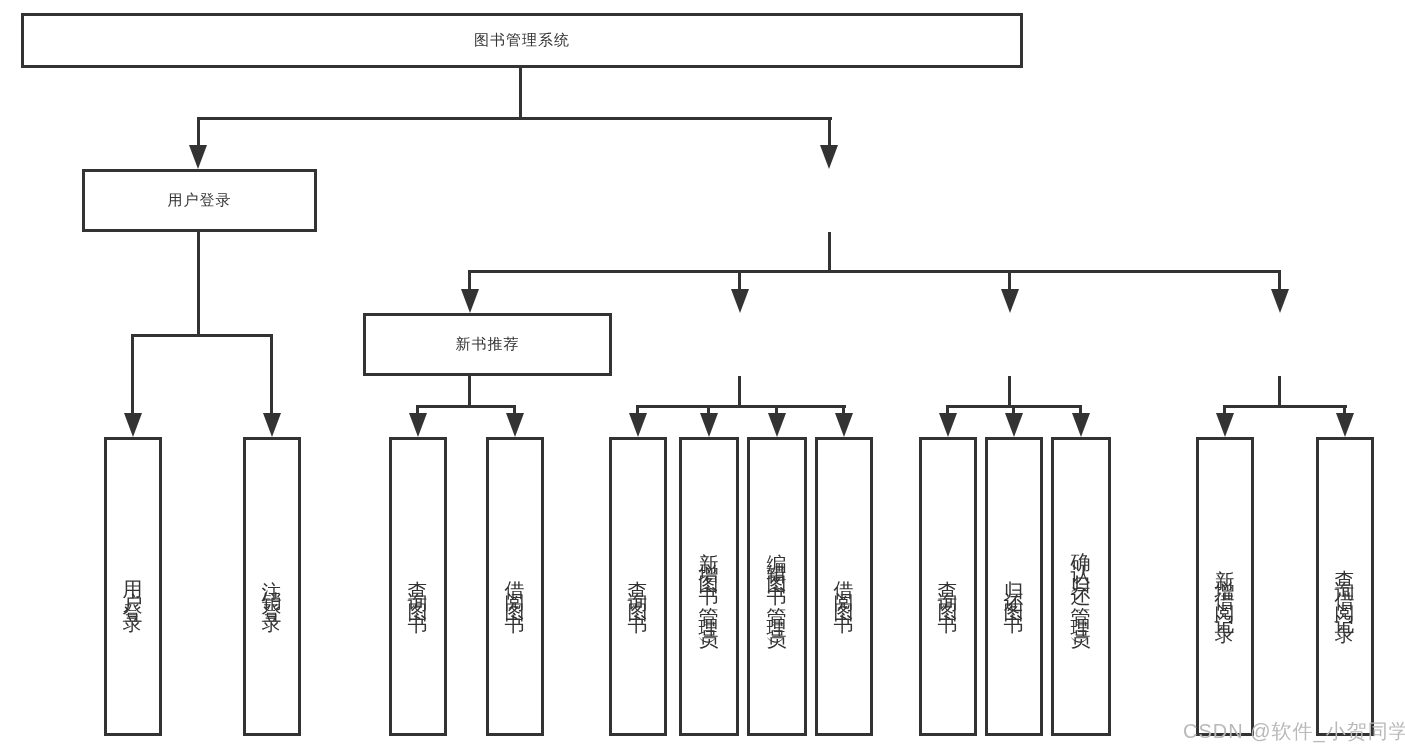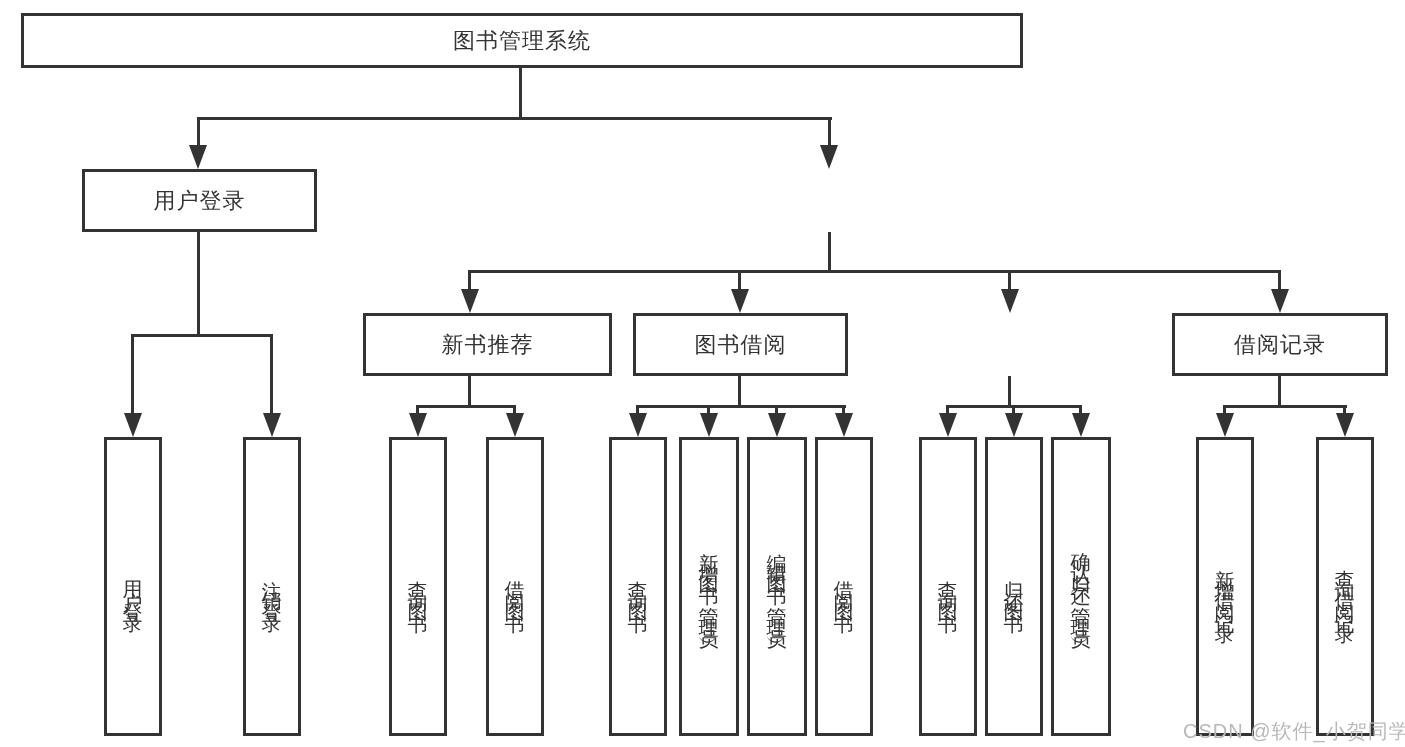--- a/index.html
+++ b/index.html
@@ -1,20 +1,20 @@
 <!DOCTYPE html>
 <html><head>
 <meta charset="utf-8">
 <style>
   html,body{margin:0;padding:0;background:#ffffff;}
   body{font-family:"Liberation Sans","DejaVu Sans",sans-serif;}
   .stage{position:relative;width:1405px;height:747px;background:#ffffff;overflow:hidden;}
   .box{position:absolute;box-sizing:border-box;border:3px solid #333333;background:#ffffff;
        display:flex;align-items:center;justify-content:center;color:#333333;z-index:2;}
-  .hbox .lbl{font-size:22px;letter-spacing:1px;white-space:nowrap;}
+  .hbox .lbl{font-size:15px;letter-spacing:1px;white-space:nowrap;}
   .vbox{z-index:2;}
   .vlbl{writing-mode:vertical-lr;text-orientation:mixed;font-size:20px;letter-spacing:11px;
         line-height:1;white-space:nowrap;}
   .line{position:absolute;background:#333333;z-index:1;}
   .arrow{position:absolute;width:0;height:0;z-index:1;
          border-left:9px solid transparent;border-right:9px solid transparent;
          border-top:24px solid #333333;}
   .watermark{position:absolute;left:1183px;top:718px;font-size:20px;color:#b9b9b9;
              letter-spacing:1px;white-space:nowrap;z-index:5;}
 </style>
@@ -26,26 +26,20 @@
   <div class="box hbox" style="left:21px;top:13px;width:1002px;height:55px">
     <span class="lbl">图书管理系统</span>
   </div>
 
   <div class="box hbox" style="left:82px;top:169px;width:235px;height:63px">
     <span class="lbl">用户登录</span>
   </div>
 
   <div class="box hbox" style="left:363px;top:313px;width:249px;height:63px">
     <span class="lbl">新书推荐</span>
-  </div>
-  <div class="box hbox" style="left:633px;top:313px;width:215px;height:63px">
-    <span class="lbl">图书借阅</span>
-  </div>
-  <div class="box hbox" style="left:1172px;top:313px;width:216px;height:63px">
-    <span class="lbl">借阅记录</span>
   </div>
 
   <div class="box vbox" style="left:104px;top:437px;width:58px;height:299px">
     <span class="vlbl">用户登录</span>
   </div>
   <div class="box vbox" style="left:243px;top:437px;width:58px;height:299px">
     <span class="vlbl">注销登录</span>
   </div>
 
   <div class="box vbox" style="left:389px;top:437px;width:58px;height:299px">

